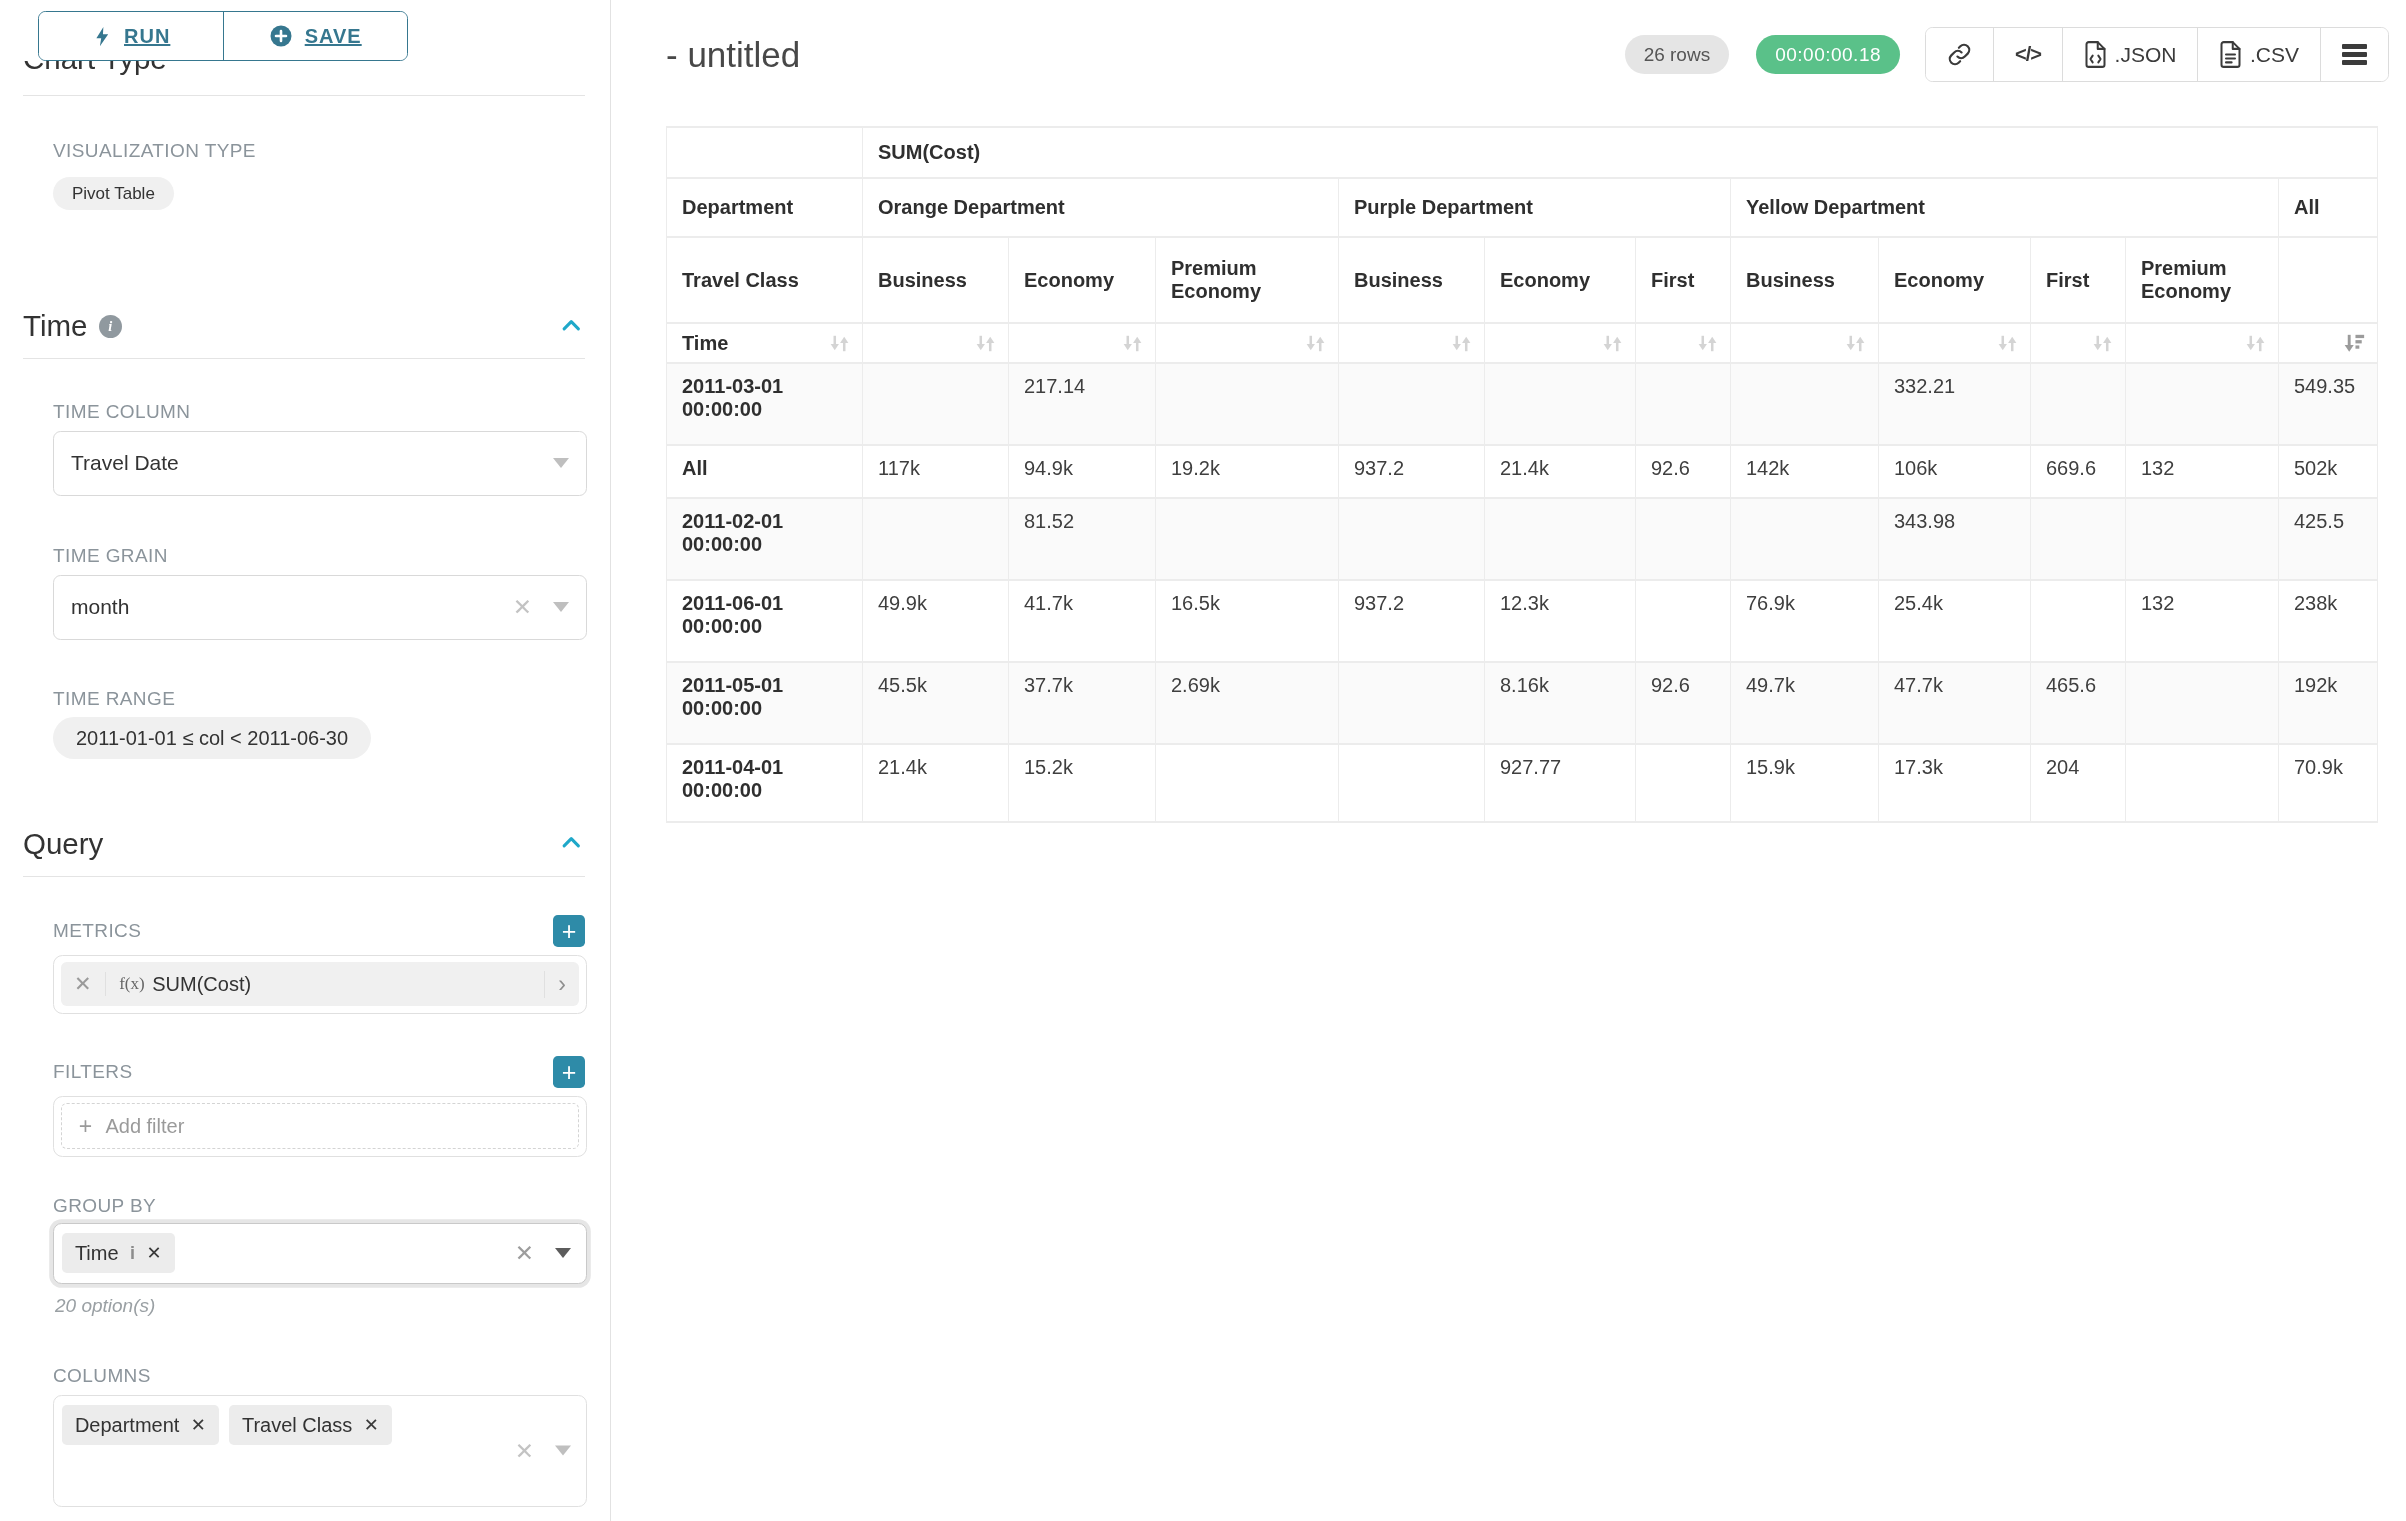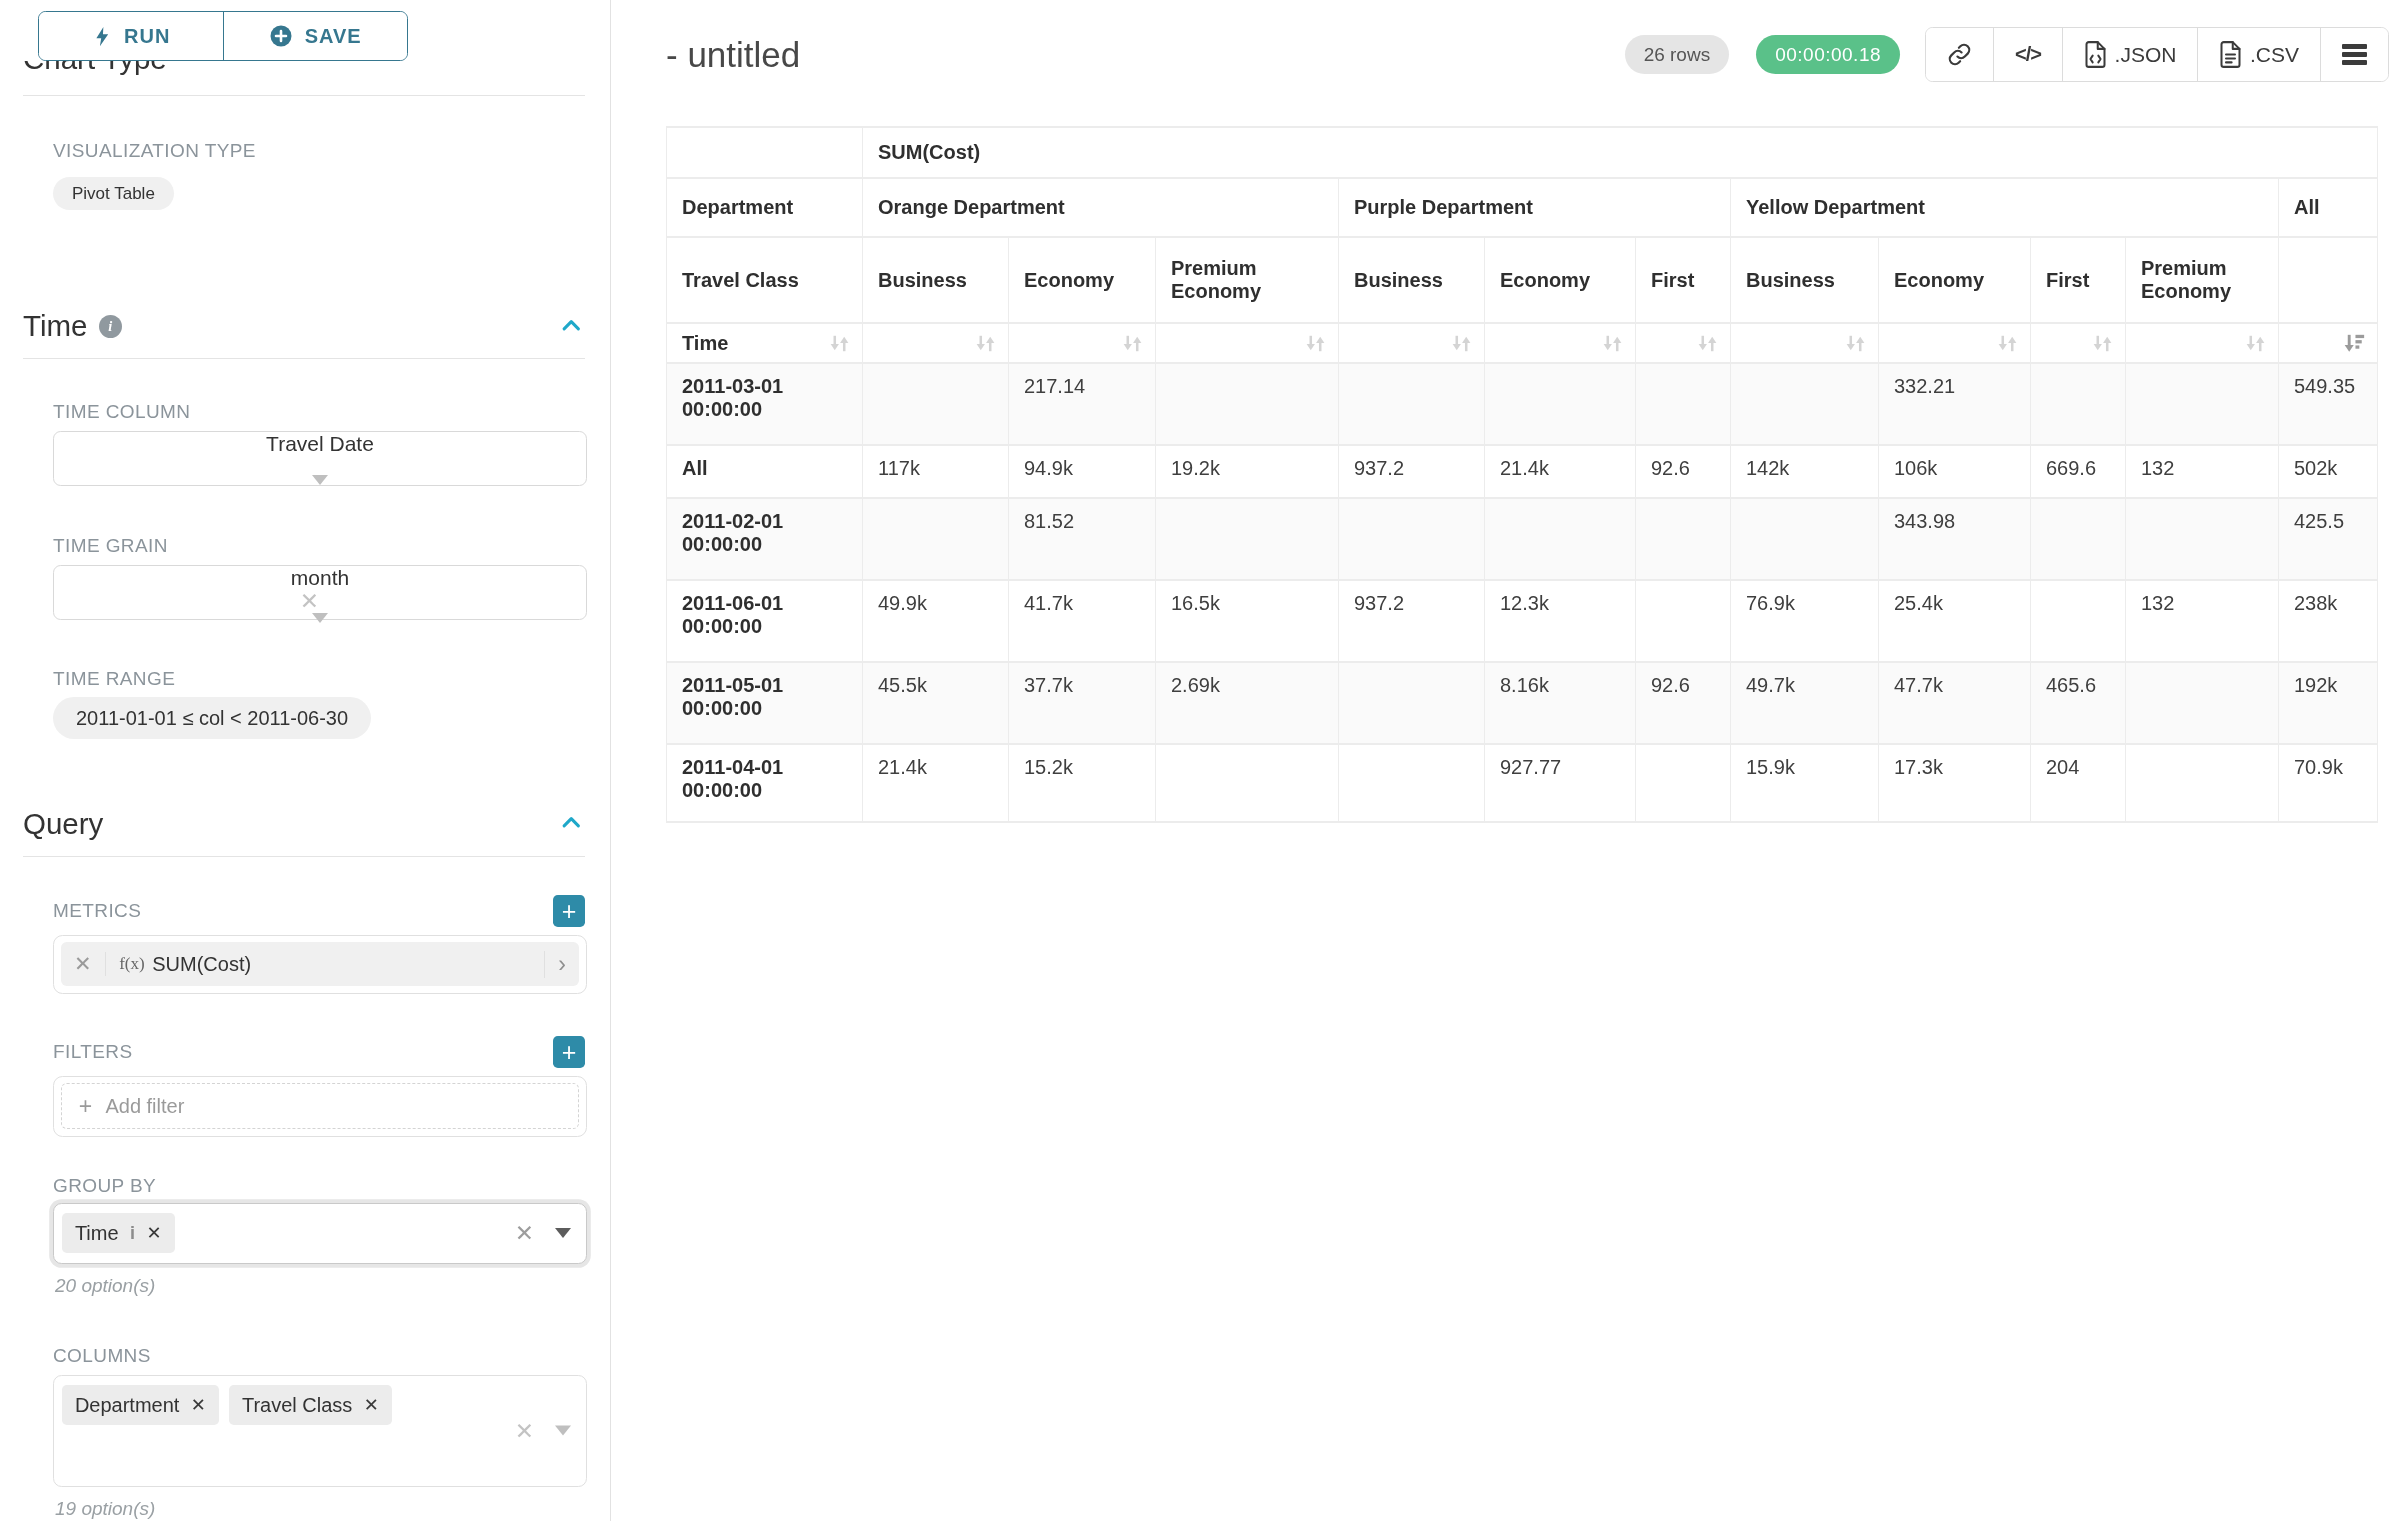--- a/index.html
+++ b/index.html
@@ -24,21 +24,21 @@
   .btn-bar {
     position:absolute; top:0; left:0; width:609px; height:61px;
     background:#fff; z-index:2; padding:11.4px 0 0 38px; display:flex;
   }
   .btn-seg {
     display:flex; border:1.9px solid #36778f; border-radius:7.6px; overflow:hidden; background:#fff;
   }
   .btn-seg button {
     display:flex; align-items:center; justify-content:center; gap:11.4px;
     width:184px; height:48px; background:#fff; border:none; cursor:pointer;
-    color:#36778f; font-family:inherit; font-size:20px; font-weight:700; letter-spacing:1px;
+    color:#36778f; font-family:inherit; font-size:20px; font-weight:700; letter-spacing:1px;text-decoration:underline;
   }
   .btn-seg button + button { border-left:1.9px solid #36778f; }
 
   .divider { height:1px; background:#e4e4e4; margin:0 25px 0 23px; }
 
   .ctl-label {
     margin:44px 0 0 53px; font-size:19px; color:#8b949b; letter-spacing:0.4px; font-weight:400;
   }
   .pill {
     display:inline-block; margin:15px 0 0 53px; background:#f0f0f0; border-radius:19px;
@@ -51,24 +51,23 @@
   .section-head h2 { font-size:29.5px; font-weight:500; color:#333; }
   .section-head .spacer { flex:1; }
   .info-circle {
     display:inline-flex; align-items:center; justify-content:center;
     width:23px; height:23px; border-radius:50%; background:#90999f; color:#fff;
     font-size:14.3px; font-weight:700; margin-left:11.4px; font-family:"Liberation Serif",serif; font-style:italic;
   }
   .section-divider { margin-top:15px; }
 
   .select-box {
-    width:534px; margin:7.6px 0 0 53px; height:55px; border:1px solid #d9d9d9; border-radius:7.6px;
+    width:534px; margin:7.6px 0 0 53px; height:65px; border:1px solid #d9d9d9; border-radius:7.6px;
     display:flex; align-items:center; padding:0 17px; background:#fff; font-size:21px; color:#333;
     position:relative;
-    flex-direction:column;
   }
   .select-box .grow { flex:1; }
   .caret { width:0; height:0; border-left:8.6px solid transparent; border-right:8.6px solid transparent; border-top:10.5px solid #bfbfbf; }
   .caret.dark { border-top-color:#5c5c5c; }
   .clear-x { color:#c3c3c3; font-size:23px; margin-right:21px; line-height:1; }
 
   .range-pill {
     display:inline-block; margin:7.6px 0 0 53px; background:#f0f0f0; border-radius:25px;
     padding:9.5px 23px; font-size:20px; color:#333;
   }

